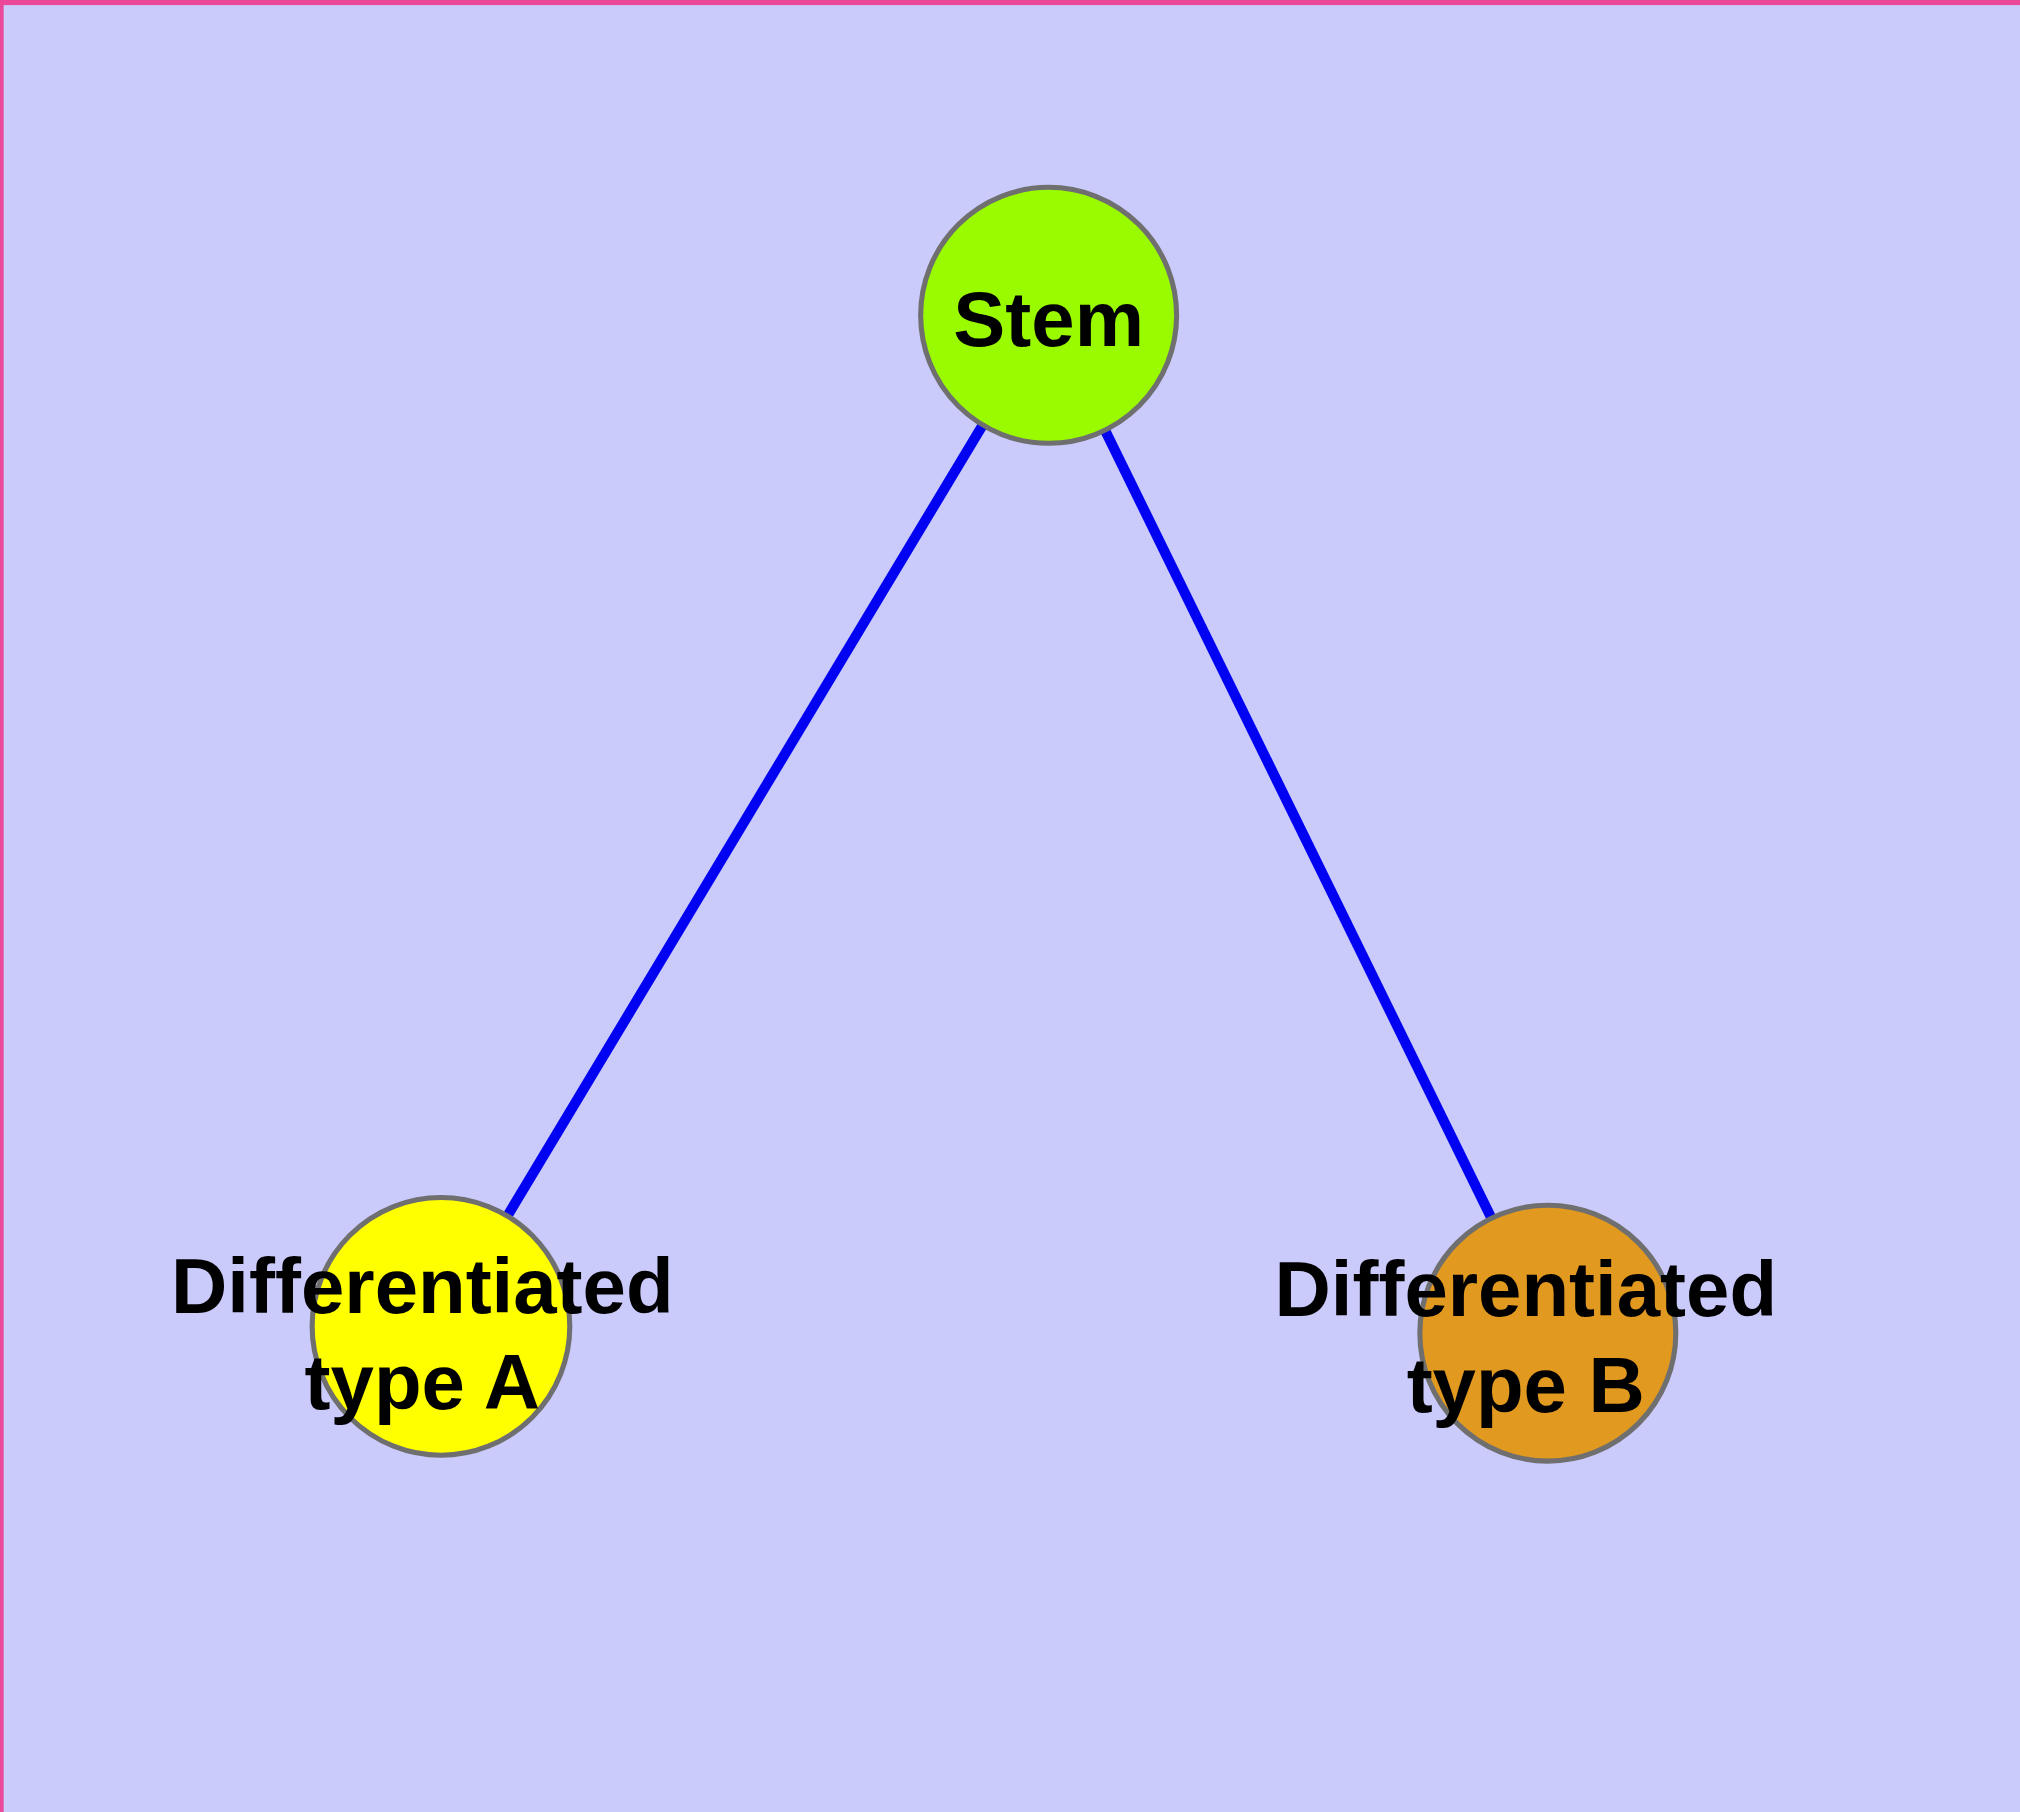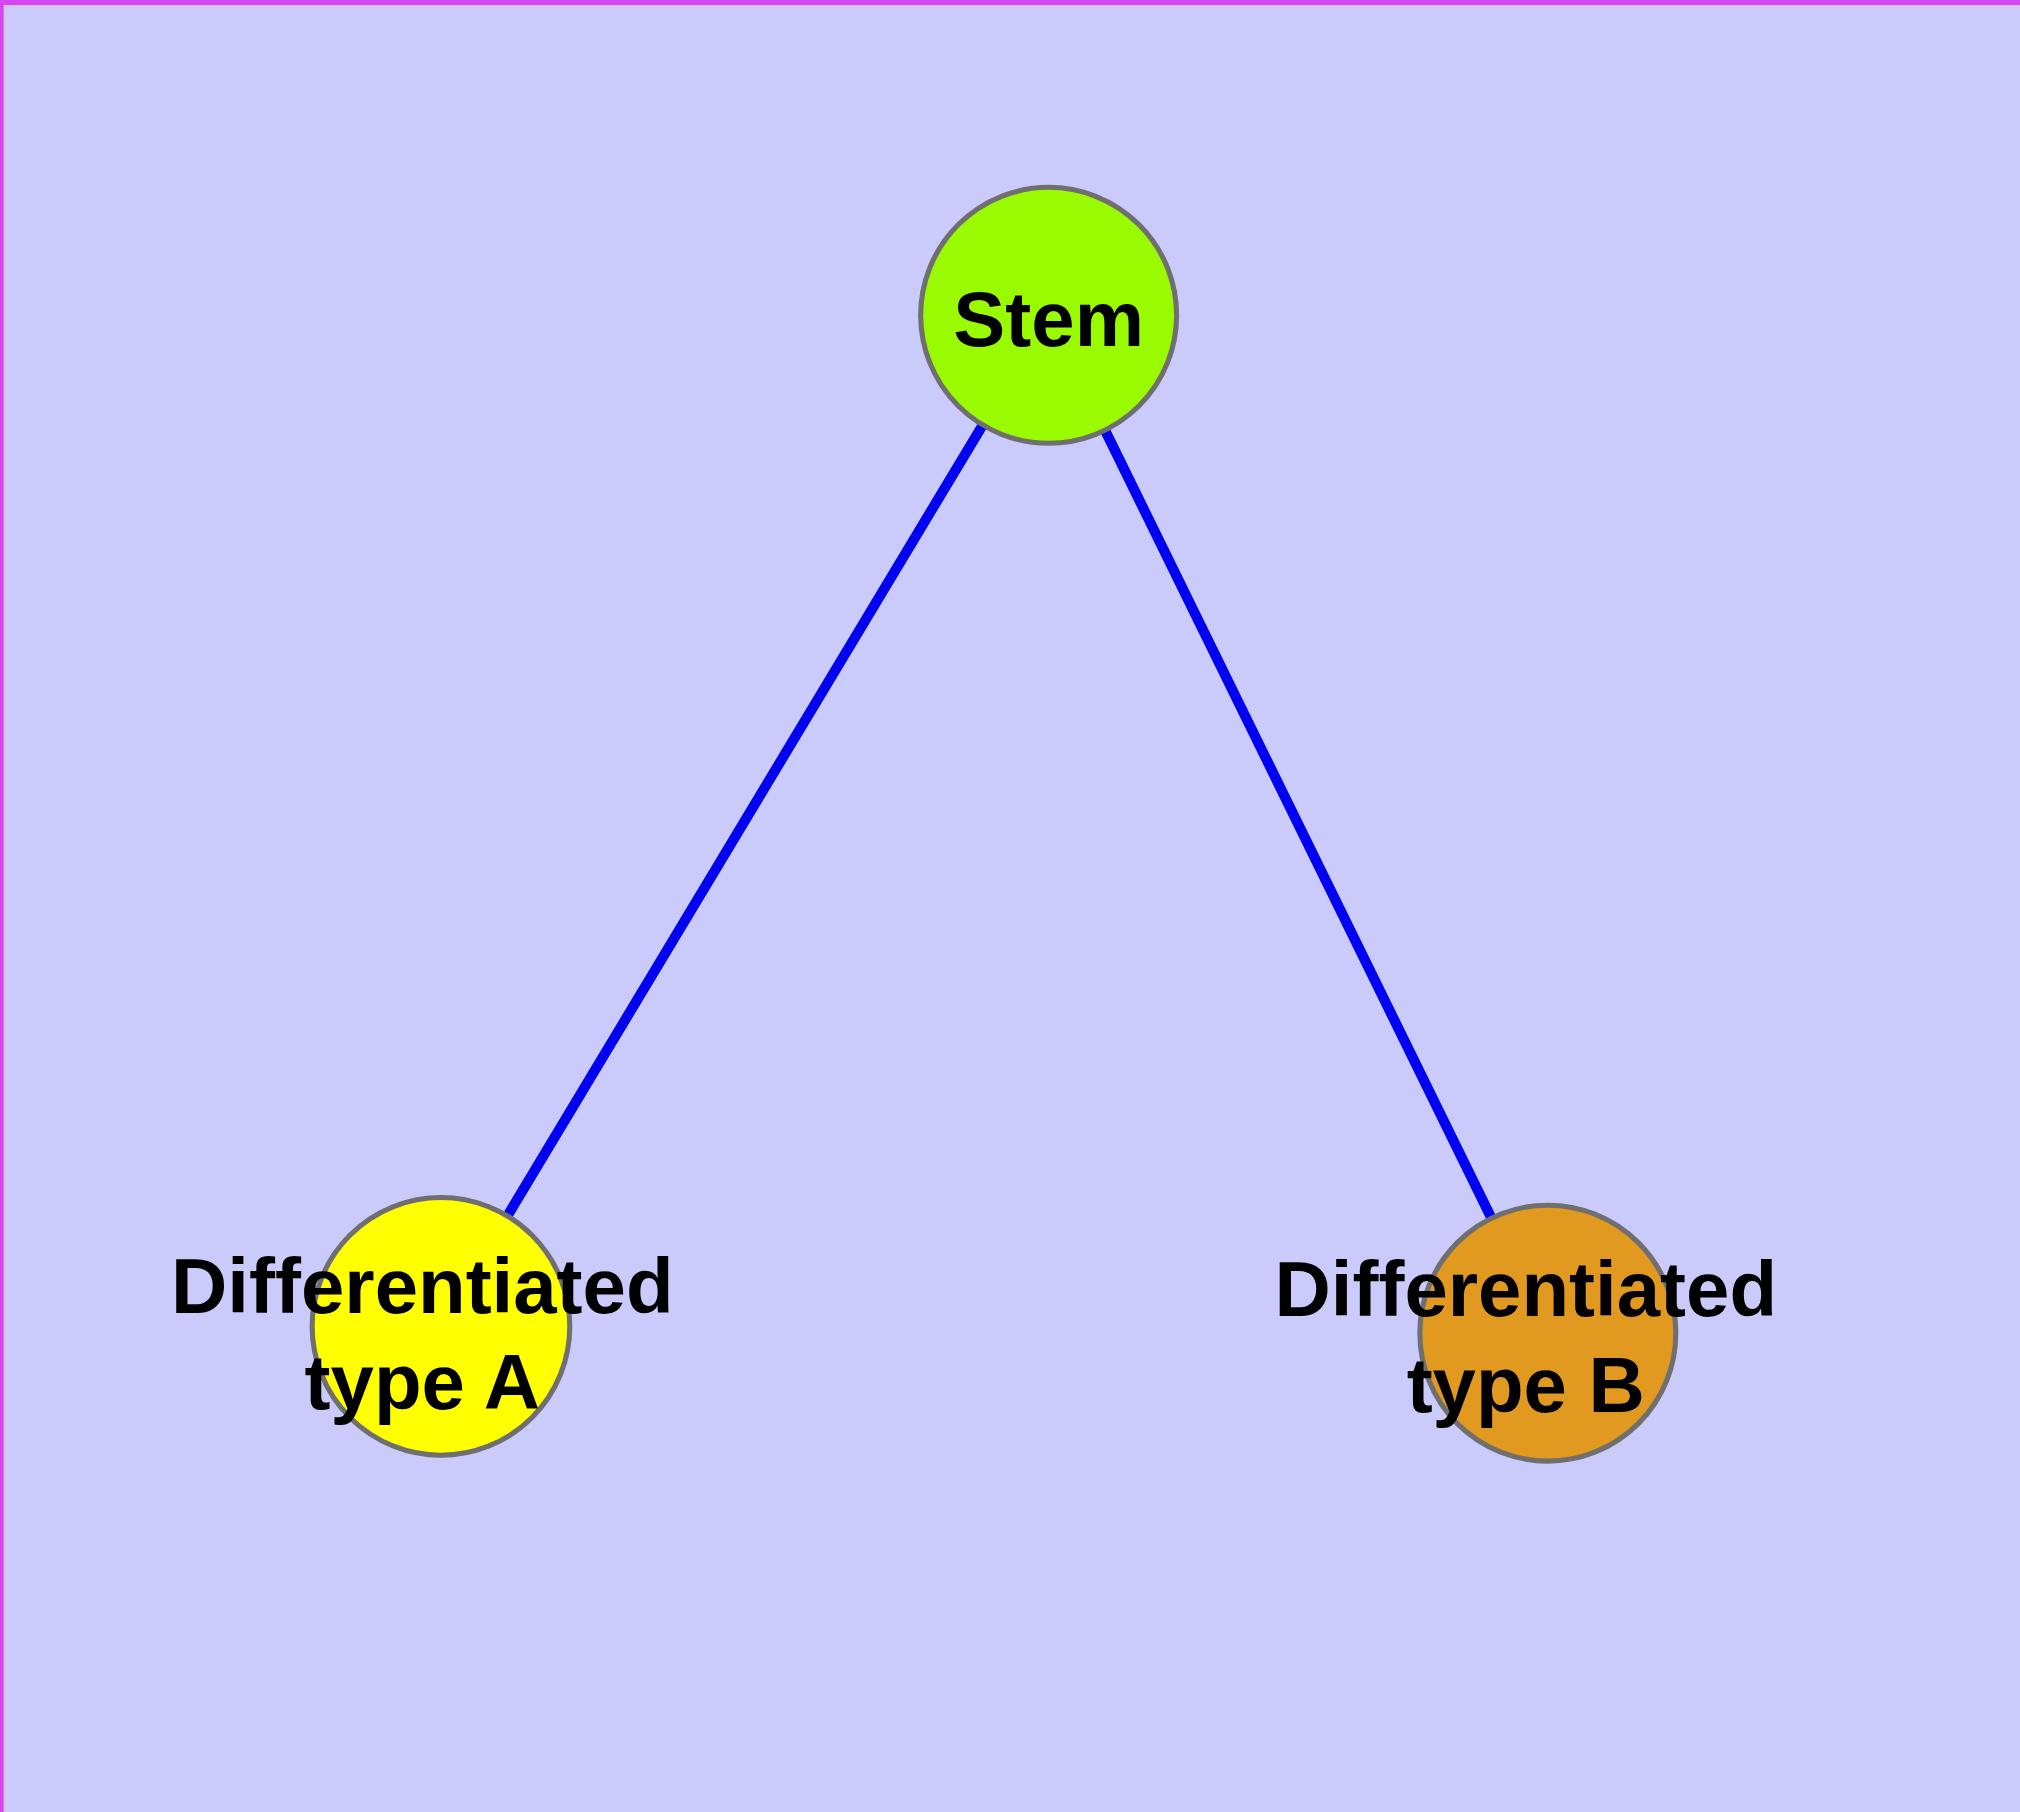--- a/index.html
+++ b/index.html
@@ -7,21 +7,21 @@
     padding: 0;
     background: #ffffff;
     width: 2021px;
     height: 1812px;
     overflow: hidden;
   }
   .stage {
     position: relative;
     width: 2021px;
     height: 1812px;
-    background: #d946ef;
+    background: #ec4899;
     text-decoration: underline;
   }
   svg {
     display: block;
   }
   .node-circle {
     stroke-width: 6px;
   }
   .edge-line {
     stroke-width: 12px;

